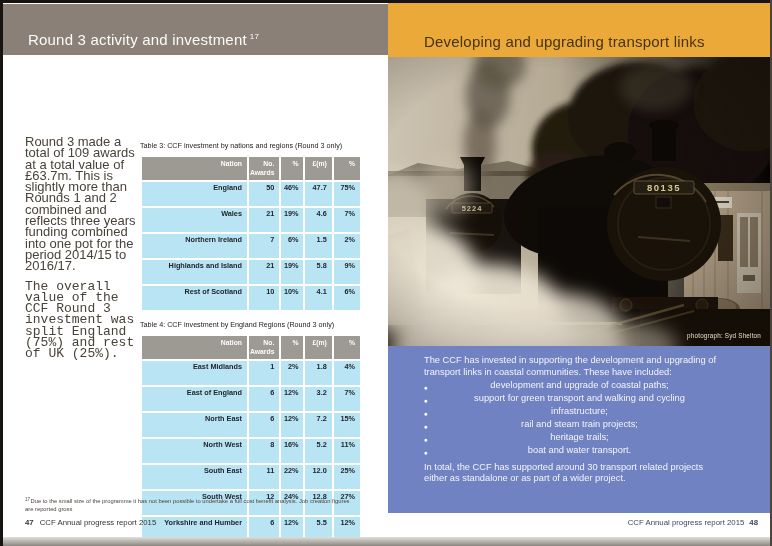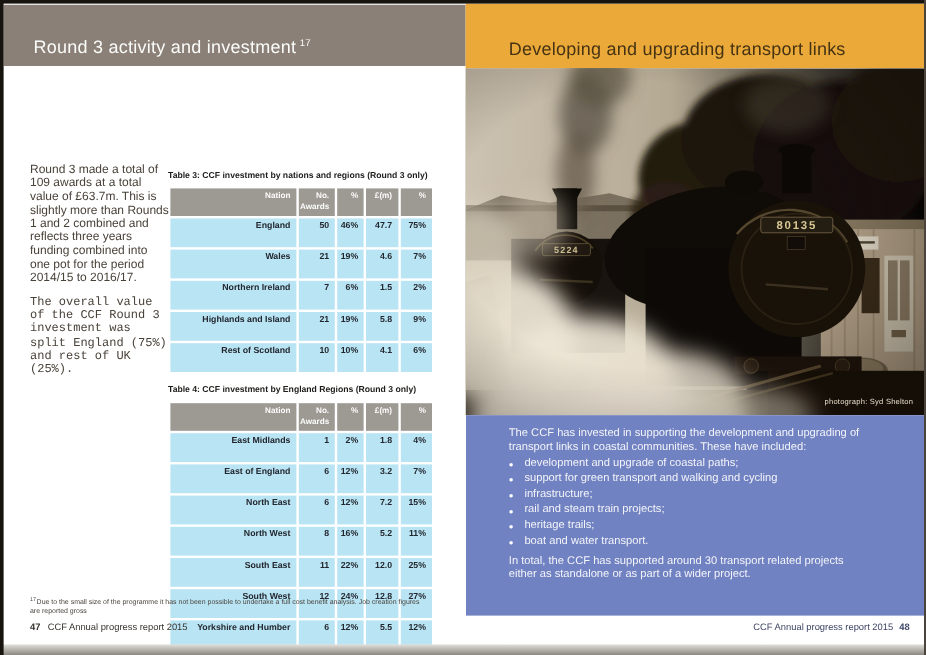--- a/index.html
+++ b/index.html
@@ -18,25 +18,25 @@
   .page-right { position:absolute; left:388px; top:0; width:382px; height:546px; background:#fff; }
 
   
   .hdr-left { position:absolute; left:3px; top:4px; width:403px; height:51px;
               background:var(--header_gray, #8a8077);
               display:flex; align-items:flex-end; padding:0 0 7px 25px; }
   .hdr-left h1 { font-size:15px; font-weight:400; color:#fbfbfa; letter-spacing:.2px; }
   .hdr-left sup { font-size:8px; margin-left:3px; vertical-align:6px; }
 
   .intro-col { position:absolute; left:25px; top:136px; width:116px;
-               font-size:10px; line-height:11.3px; color:#494239; }
+               font-size:13px; line-height:11.3px; color:#494239; }
   .intro-col p + p { margin-top:9px;font-family:Liberation Mono, monospace; }
 
   .tables-col { position:absolute; left:140px; top:141px; width:222px; }
-  .table-title { font-size:7.2px; font-weight:700; color:#1e1c1a; line-height:9px; margin-bottom:5px; }
+  .table-title { font-size:7.2px; font-weight:400; color:#1e1c1a; line-height:9px; margin-bottom:5px; }
   .table-block + .table-block { margin-top:8px; }
 
   table.data-table { table-layout:fixed; width:222px; border-collapse:separate; border-spacing:2px; }
   table.data-table th { background:var(--table_header_gray, #9d9a94); color:#fdfdfd;
        font-size:6.8px; line-height:8.5px; font-weight:700; text-align:right;
        vertical-align:top; padding:3px 5px 3px 1px; }
   table.data-table td { background:var(--table_row_blue, #b9e4f3); color:#22262e;
        font-size:7.3px; font-weight:700; text-align:right;
        vertical-align:middle; padding:1px 5px 14px 1px; height:13px; }
   table.data-table th:nth-child(1), table.data-table td:nth-child(1) { width:104px; }
@@ -59,21 +59,21 @@
   .hdr-right h1 { font-size:15px; font-weight:400; color:#463312; letter-spacing:.2px; }
 
   .photo { position:absolute; left:0; top:57px; width:382px; height:289px; overflow:hidden;
            background:#a79b86; }
   .photo svg { display:block; }
   .credit { position:absolute; right:9px; bottom:7px; font-size:6.3px; color:#e6ddc8; letter-spacing:.2px; }
 
   .blue-panel { position:absolute; left:0; top:346px; width:382px; height:167px;
                 background:var(--panel_blue, #7182c2); color:#f3f4f8;
                 padding:9px 48px 0 36px; font-size:9.3px; line-height:11.5px; }
-  .panel-bullets { list-style:none; margin-top:2px; }
+  .panel-bullets { list-style:none; margin-top:2px;text-align:center; }
   .panel-bullets li { position:relative; padding-left:13px; margin-bottom:1.5px; }
   .panel-bullets li::before { content:"●"; position:absolute; left:0; top:1.5px; font-size:6.5px; color:#ffffff; }
   .panel-outro { margin-top:5px; }
 
   .footer-right { position:absolute; right:12px; top:518px; font-size:7.8px; color:#3d4566; }
   .footer-right b { margin-left:5px; }
 </style>
 </head>
 <body>
 

